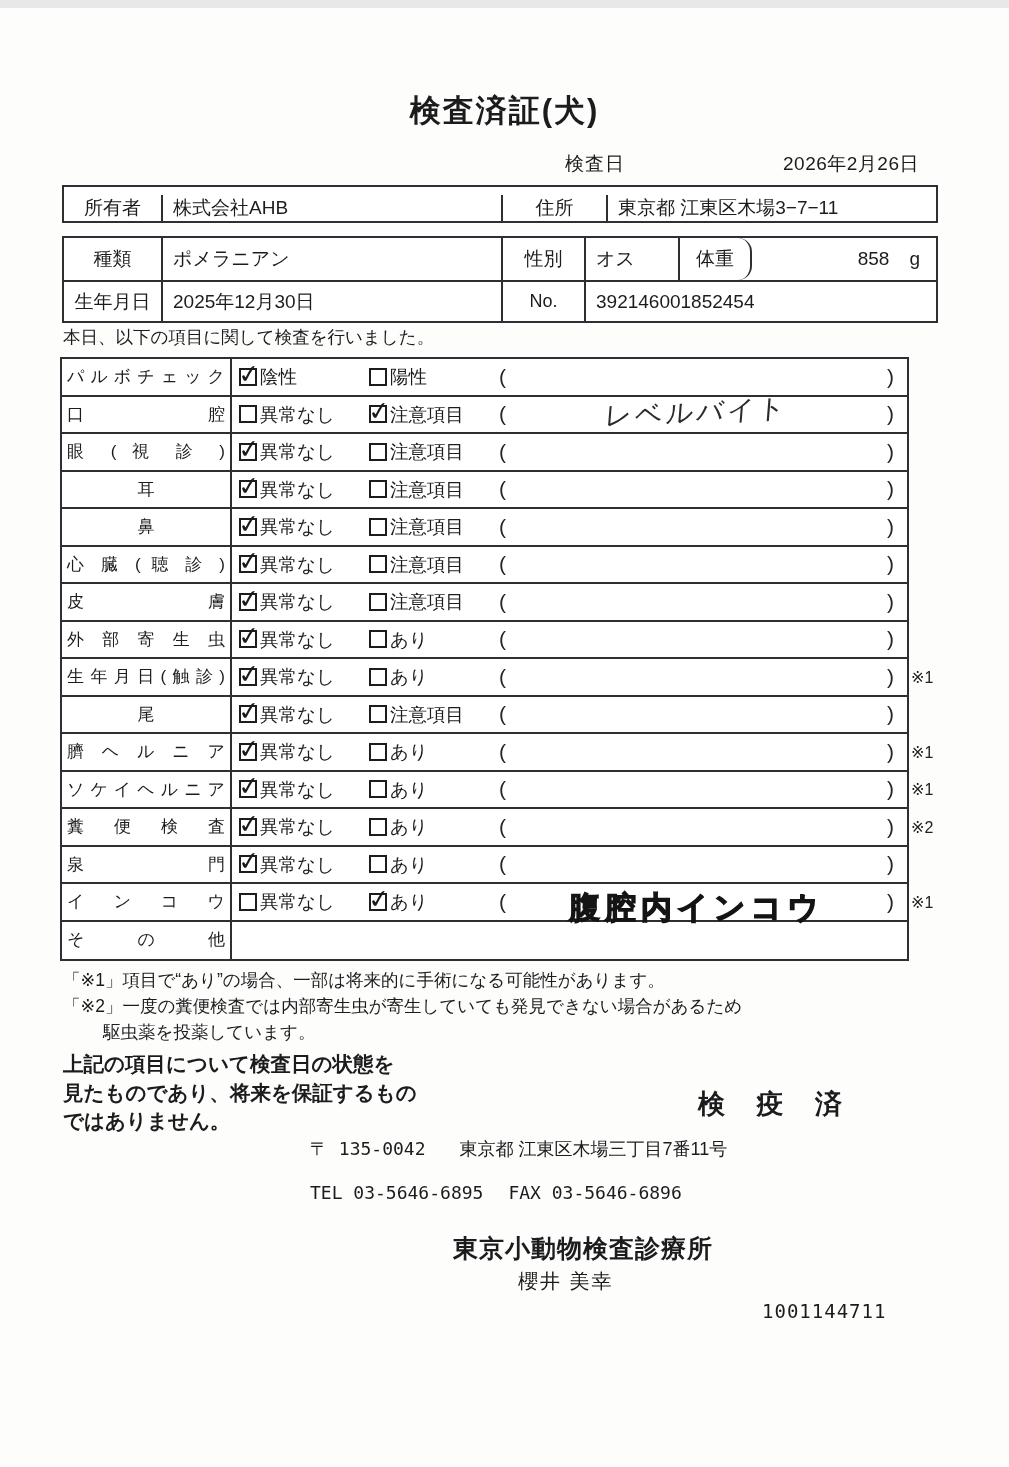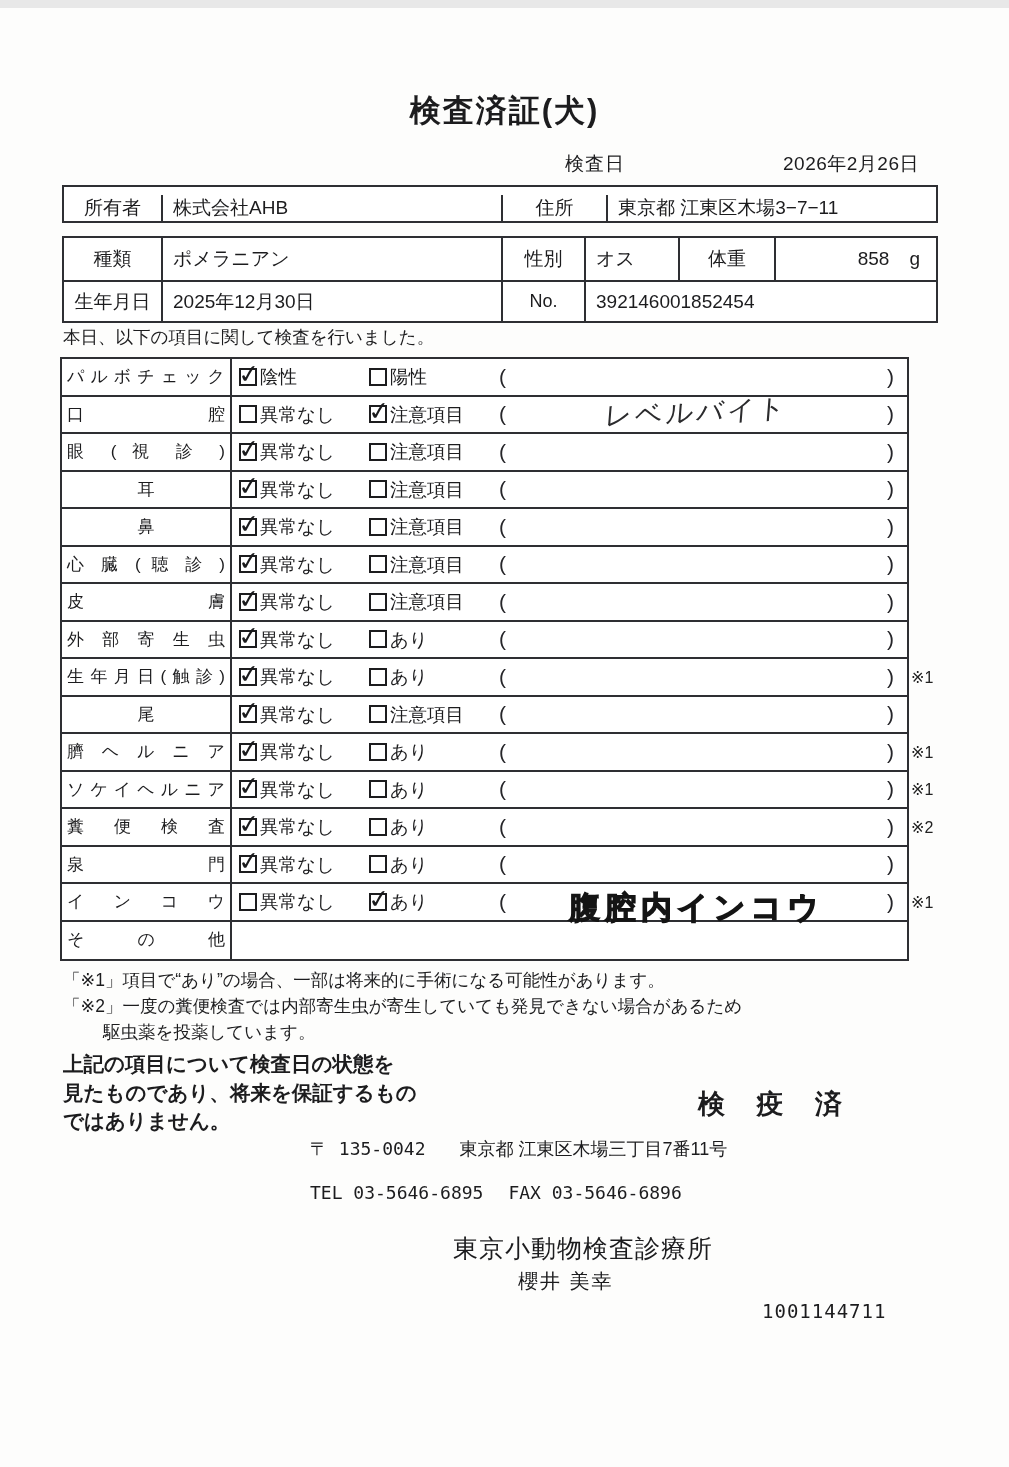--- a/index.html
+++ b/index.html
@@ -40,21 +40,21 @@
   .w-owner{width:99px;}
   .w-ownerval{width:340px;}
   .w-addr{width:105px;}
 
   .pet-table{top:228px;left:62px;width:876px;box-sizing:border-box;border:2px solid var(--ln);background:#fff;}
   .pet-row{display:flex;box-sizing:border-box;}
   .pet-row.r1{height:44px;border-bottom:2px solid var(--ln);}
   .pet-row.r2{height:39px;}
   .w-sex{width:83px;}
   .w-sexval{width:94px;}
-  .w-weight{width:96px;}
+  .w-weight{width:72px;border-radius:14px;}
   .weight-val{flex:1;display:flex;align-items:center;justify-content:flex-end;gap:20px;padding-right:16px;font-size:19px;}
   .w-no{width:83px;font-size:18px;}
 
   
   .intro{top:317px;left:63px;font-size:17.5px;}
 
   
   .exam-table{
     top:349px;left:60px;width:845px;
     border:2.5px solid var(--ln);
@@ -122,21 +122,21 @@
   
   .disclaimer{top:1042px;left:63px;font-size:20.5px;line-height:28.5px;font-weight:600;}
 
   
   .quarantine{top:1078px;left:698px;font-size:27px;font-weight:600;letter-spacing:12px;white-space:nowrap;}
 
   
   .mono{font-family:"DejaVu Sans Mono","Liberation Mono",monospace;}
   .postal-line{top:1129px;left:310px;display:flex;gap:34px;font-size:18px;align-items:baseline;}
   .telfax-line{top:1174px;left:310px;display:flex;gap:25px;font-size:18px;}
-  .clinic-name{top:1224px;left:453px;font-size:25px;font-weight:400;letter-spacing:1px;}
+  .clinic-name{top:1224px;left:453px;font-size:25px;font-weight:700;letter-spacing:1px;}
   .vet-name{top:1260px;left:518px;font-size:20px;letter-spacing:2px;}
   .doc-code{top:1292px;left:762px;font-size:19px;letter-spacing:1px;}
 </style>
 </head>
 <body>
 
 <div class="page">
 
   <div class="abs doc-title">検査済証(犬)</div>
 

